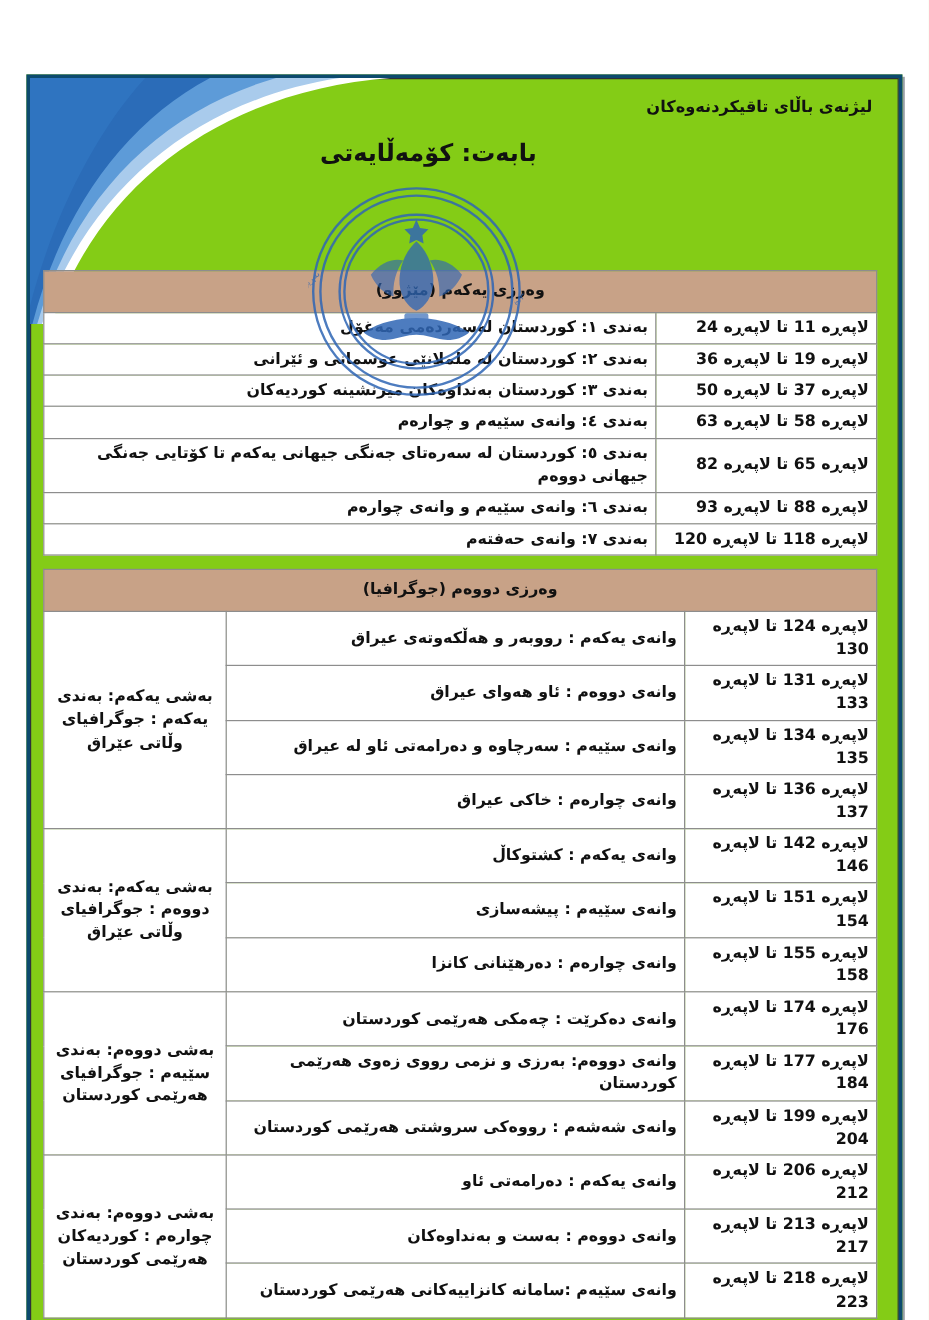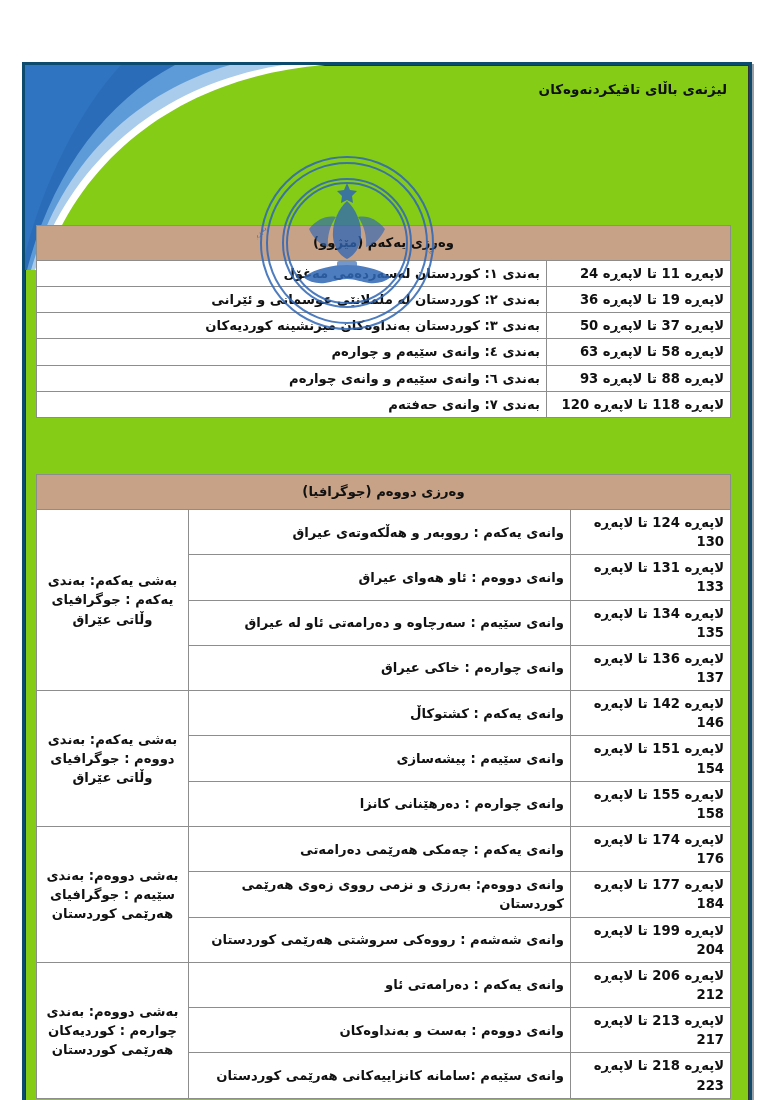--- a/index.html
+++ b/index.html
@@ -152,20 +152,21 @@
   <svg class="corner-deco" viewBox="0 0 300 210" preserveAspectRatio="none">
     <path d="M0,0 L300,0 C170,10 60,80 18,205 L0,205 Z" fill="#ffffff"></path>
     <path d="M0,0 L258,0 C140,18 48,92 10,205 L0,205 Z" fill="#a9cbec"></path>
     <path d="M0,0 L205,0 C108,28 36,100 6,205 L0,205 Z" fill="#5d9bd8"></path>
     <path d="M0,0 L150,0 C78,38 26,112 2,205 L0,205 Z" fill="#2b6cb8"></path>
     <path d="M0,0 L96,0 C52,48 18,120 0,190 Z" fill="#2f74c0"></path>
   </svg>
 
   <div class="doc-header">
     <div class="org-line">لیژنەی باڵای تاقیکردنەوەکان</div>
+    <div class="subject-line">بابەت: کۆمەڵایەتی</div>
   </div>
 
   <div class="table-one-wrap">
     <table class="tbl">
       <colgroup>
         <col style="width:184px">
           <col style="width:510px">
       </colgroup>
       <thead>
         <tr>
@@ -181,20 +182,24 @@
             <td class="col-pages">لاپەڕە 19 تا لاپەڕە 36</td>
             <td class="col-title">بەندی ٢: کوردستان لە ململانێی عوسمانی و ئێرانی</td>
           </tr>
           <tr>
             <td class="col-pages">لاپەڕە 37 تا لاپەڕە 50</td>
             <td class="col-title">بەندی ٣: کوردستان بەنداوەکان میرنشینە کوردیەکان</td>
           </tr>
           <tr>
             <td class="col-pages">لاپەڕە 58 تا لاپەڕە 63</td>
             <td class="col-title">بەندی ٤: وانەی سێیەم و چوارەم</td>
+          </tr>
+          <tr>
+            <td class="col-pages">لاپەڕە 65 تا لاپەڕە 82</td>
+            <td class="col-title">بەندی ٥: کوردستان لە سەرەتای جەنگی جیهانی یەکەم تا کۆتایی جەنگی جیهانی دووەم</td>
           </tr>
           <tr>
             <td class="col-pages">لاپەڕە 88 تا لاپەڕە 93</td>
             <td class="col-title">بەندی ٦: وانەی سێیەم و وانەی چوارەم</td>
           </tr>
           <tr>
             <td class="col-pages">لاپەڕە 118 تا لاپەڕە 120</td>
             <td class="col-title">بەندی ٧: وانەی حەفتەم</td>
           </tr>
         </tbody>
@@ -239,21 +244,21 @@
           <tr>
             <td class="col-pages">لاپەڕە 151 تا لاپەڕە 154</td>
             <td class="col-title">وانەی سێیەم : پیشەسازی</td>
           </tr>
           <tr>
             <td class="col-pages">لاپەڕە 155 تا لاپەڕە 158</td>
             <td class="col-title">وانەی چوارەم : دەرهێنانی کانزا</td>
           </tr>
           <tr>
             <td class="col-pages">لاپەڕە 174 تا لاپەڕە 176</td>
-            <td class="col-title">وانەی یەکەم : چەمکی هەرێمی دەرامەتی</td>
+            <td class="col-title">وانەی دەکرێت : چەمکی هەرێمی کوردستان</td>
             <td class="col-group" rowspan="3">بەشی دووەم: بەندی سێیەم : جوگرافیای هەرێمی کوردستان</td>
           </tr>
           <tr>
             <td class="col-pages">لاپەڕە 177 تا لاپەڕە 184</td>
             <td class="col-title">وانەی دووەم: بەرزی و نزمی رووی زەوی هەرێمی کوردستان</td>
           </tr>
           <tr>
             <td class="col-pages">لاپەڕە 199 تا لاپەڕە 204</td>
             <td class="col-title">وانەی شەشەم : رووەکی سروشتی هەرێمی کوردستان</td>
           </tr>

